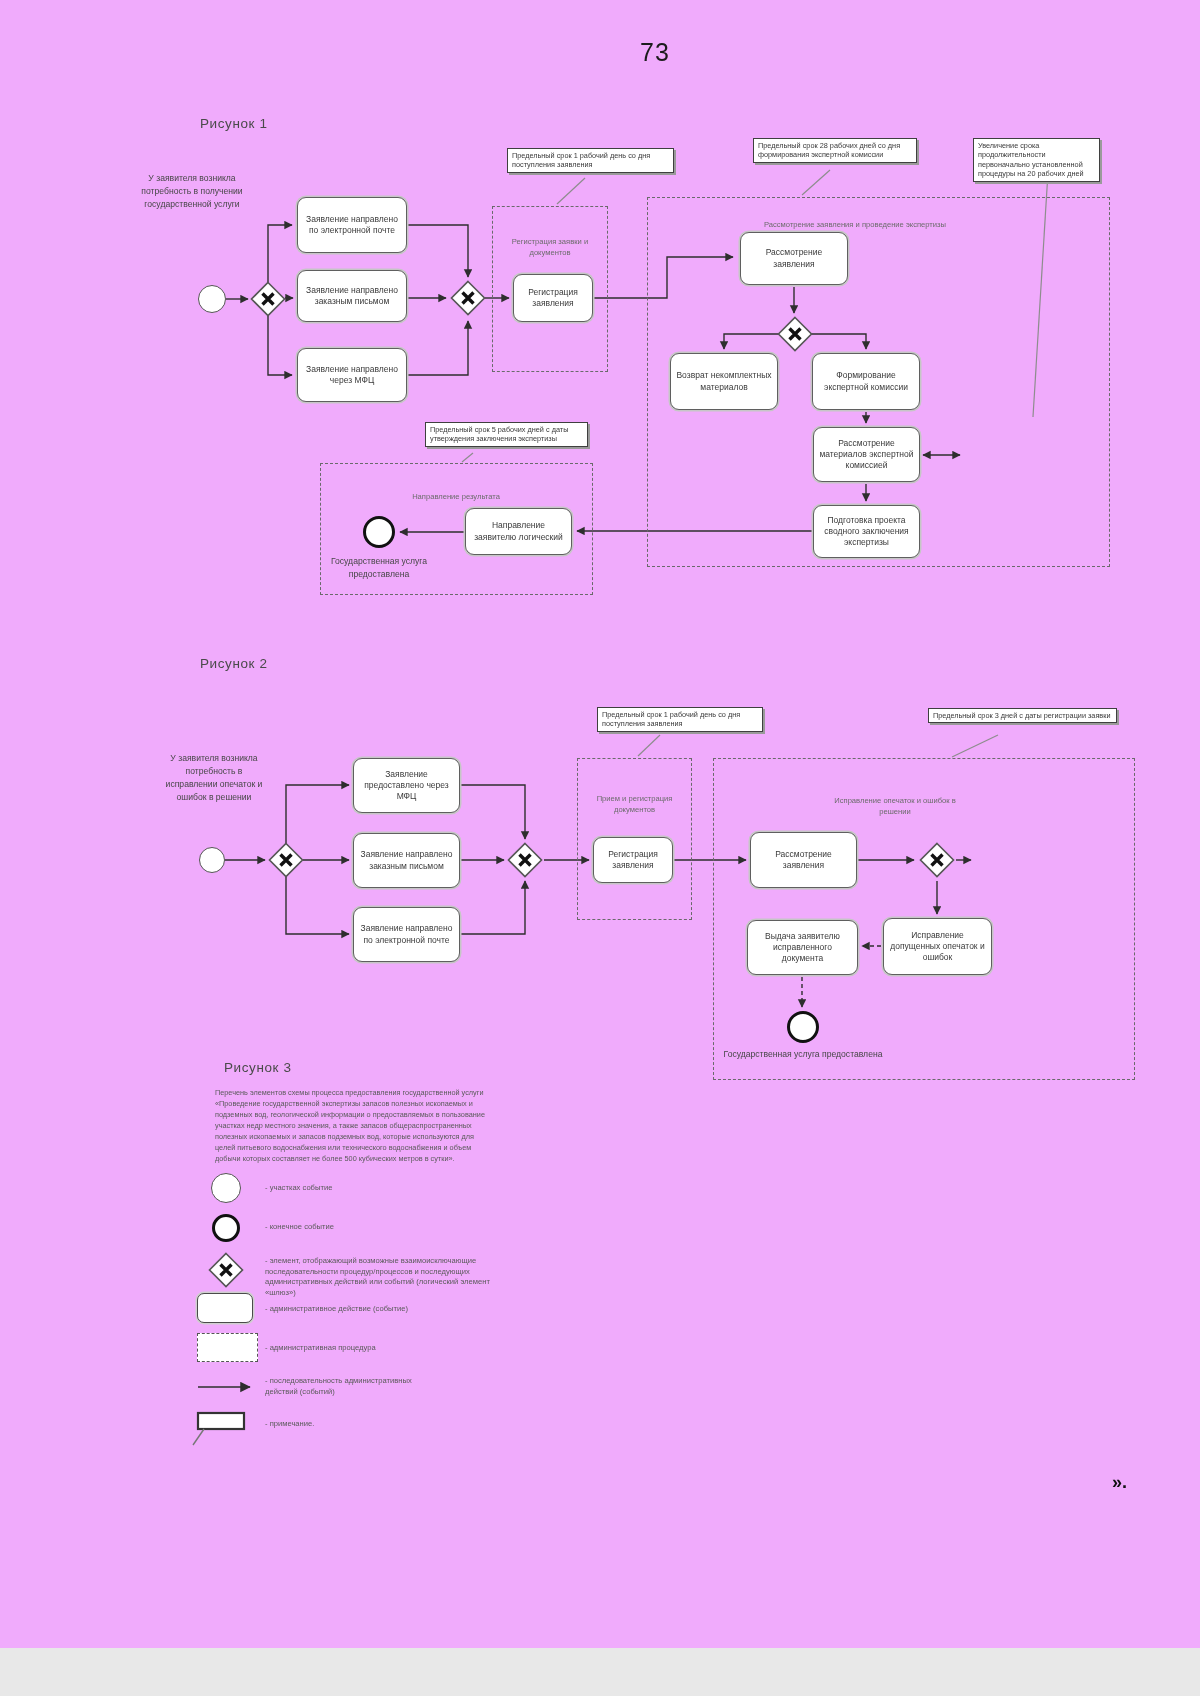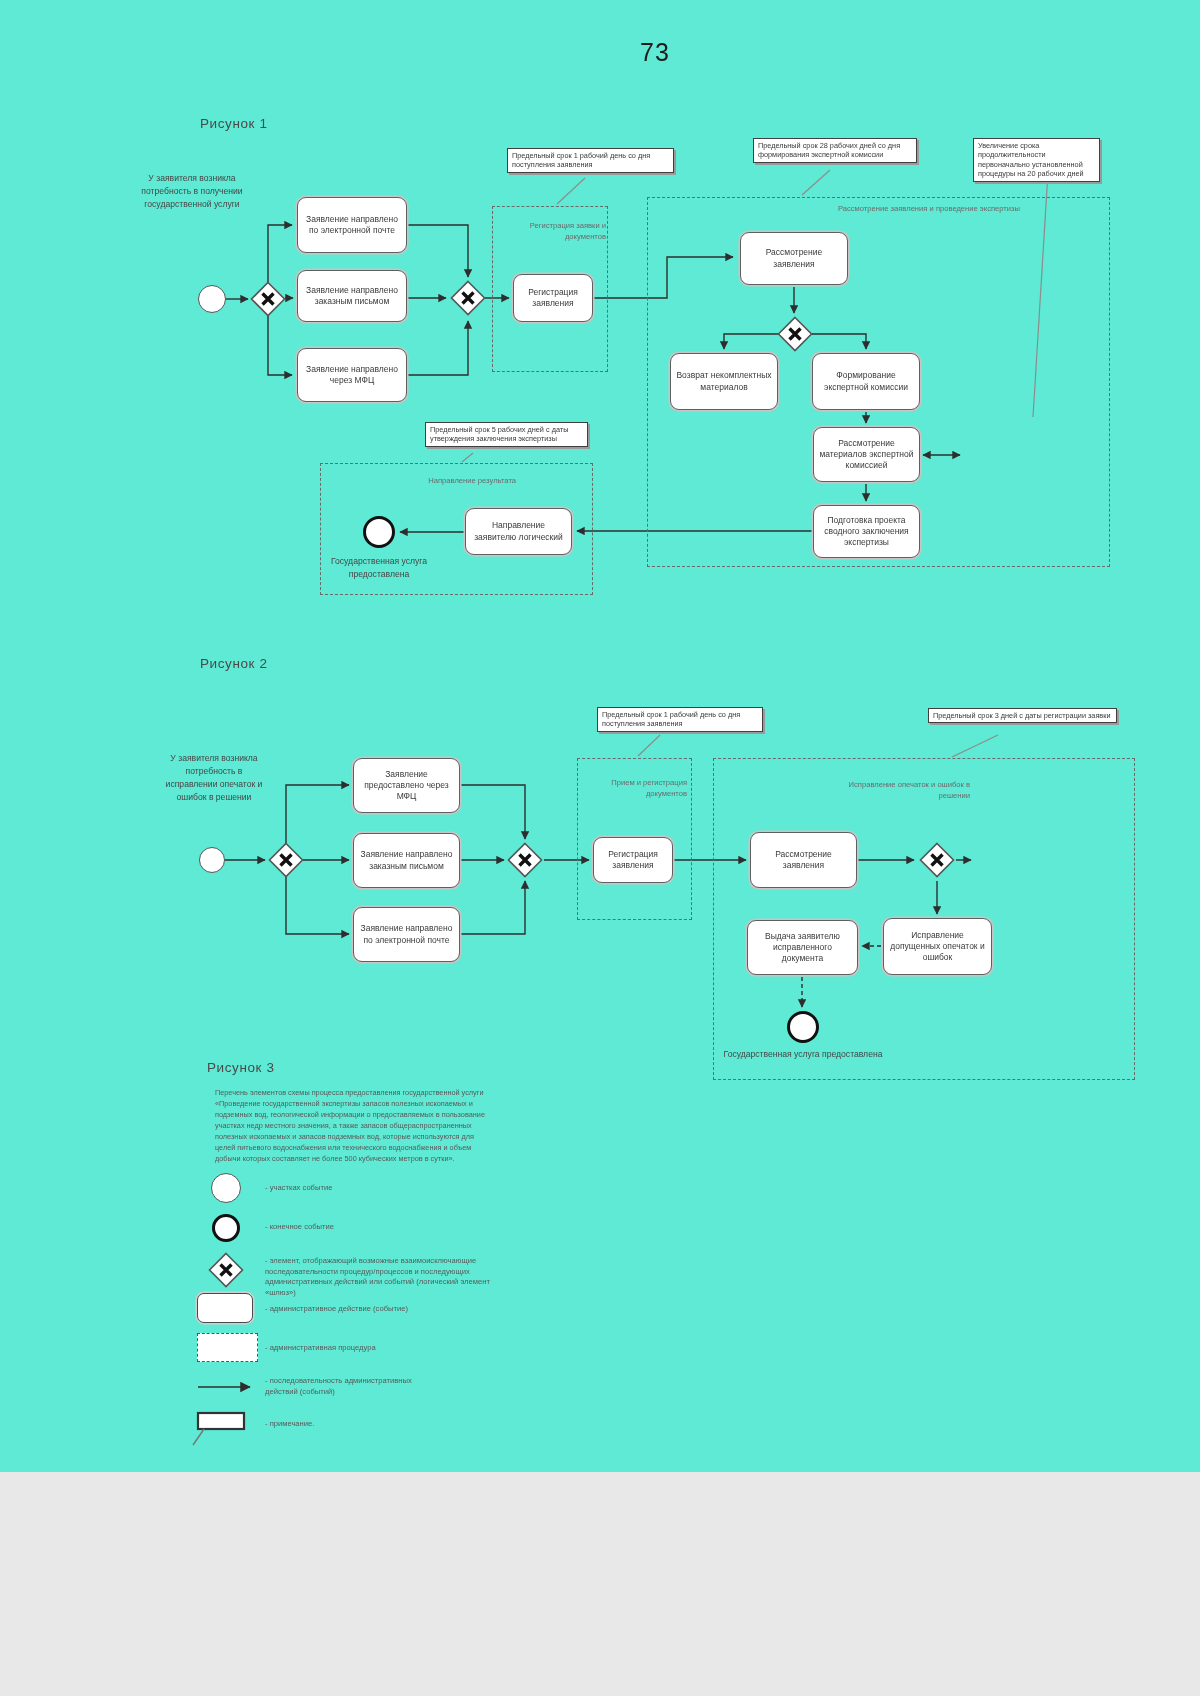--- a/index.html
+++ b/index.html
@@ -1,29 +1,29 @@
 <!DOCTYPE html>
 <html lang="ru"><head>
 <meta charset="utf-8">
 <style>
   html,body{margin:0;padding:0;background:#e8e8e8;}
-  .page{position:relative;width:1200px;height:1472px;background:#5eead4;
+  .page{position:relative;width:1200px;height:1648px;background:#f0abfc;
         font-family:"Liberation Sans", sans-serif;color:#333;overflow:hidden;}
   .pageno{position:absolute;left:640px;top:38px;font-size:25px;color:#1c1c1c;letter-spacing:1px;}
   .fig{position:absolute;}
   .fig-title{position:absolute;font-size:13.5px;color:#4a4a4a;letter-spacing:.6px;}
   .wires{position:absolute;left:0;top:0;width:100%;height:100%;overflow:visible;}
   .task{position:absolute;border:1.6px solid #5f5f5f;border-radius:9px;background:#fff;
         box-shadow:0 0 0 1.5px #c6c6c6;display:flex;align-items:center;justify-content:center;
         text-align:center;font-size:8.5px;line-height:1.3;color:#3a3a3a;padding:2px 4px;box-sizing:border-box;}
   .evt{position:absolute;border-radius:50%;border:1.7px solid #555;background:#fff;box-sizing:border-box;}
   .evt.end{border:3.6px solid #111;}
   .gw{position:absolute;width:36px;height:36px;}
   .grp{position:absolute;border:1.4px dashed #6a6a6a;box-sizing:border-box;background:transparent;}
-  .grp-title{position:absolute;font-size:7.6px;color:#6b6b6b;text-align:right;line-height:1.4;}
+  .grp-title{position:absolute;font-size:7.6px;color:#6b6b6b;text-align:center;line-height:1.4;margin-top:16px;}
   .callout{position:absolute;border:1.5px solid #3f3f3f;box-shadow:2px 2px 0 0 #9a9a9a;background:#fff;
            font-size:7.3px;line-height:1.3;color:#3a3a3a;padding:2px 4px;box-sizing:border-box;text-align:left;}
   .note-text{position:absolute;font-size:8.6px;color:#474747;text-align:center;line-height:1.5;}
   .intro{position:absolute;font-size:7.3px;color:#5a5a5a;line-height:1.5;text-align:left;}
   .legend-label{position:absolute;font-size:7.6px;color:#5a5a5a;line-height:1.4;text-align:left;}
   .legend-shape{position:absolute;}
   .lg-rect{border:1.7px solid #4a4a4a;border-radius:7px;background:#fff;box-shadow:0 0 0 1.5px #cfcfcf;box-sizing:border-box;}
   .lg-dash{border:1.5px dashed #555;background:#fff;box-sizing:border-box;}
   .closing{position:absolute;font-size:18px;font-weight:bold;color:#111;}
 </style>
@@ -201,21 +201,21 @@
     <div class="task" style="left:753px;top:278px;width:109px;height:57px">Исправление допущенных опечаток и ошибок</div>
     <div class="task" style="left:617px;top:280px;width:111px;height:55px">Выдача заявителю исправленного документа</div>
 
     <div class="evt end" style="left:657px;top:371px;width:32px;height:32px"></div>
     <div class="note-text" style="left:593px;top:408px;width:160px">Государственная услуга предоставлена</div>
 
     <div class="callout" style="left:798px;top:68px;width:189px">Предельный срок 3 дней с даты регистрации заявки</div>
   </section>
 
   <section class="fig" style="left:130px;top:1040px;width:950px;height:430px">
-    <div class="fig-title" style="left:77px;top:20px">Рисунок 3</div>
+    <div class="fig-title" style="left:94px;top:20px">Рисунок 3</div>
 
     <div class="intro" style="left:85px;top:48px;width:272px">Перечень элементов схемы процесса предоставления государственной услуги «Проведение государственной экспертизы запасов полезных ископаемых и подземных вод, геологической информации о предоставляемых в пользование участках недр местного значения, а также запасов общераспространенных полезных ископаемых и запасов подземных вод, которые используются для целей питьевого водоснабжения или технического водоснабжения и объем добычи которых составляет не более 500 кубических метров в сутки».</div>
 
     <div class="evt legend-shape" style="left:81px;top:133px;width:30px;height:30px"></div>
     <div class="legend-label" style="left:135px;top:143px;width:200px">- участках событие</div>
 
     <div class="evt end legend-shape" style="left:82px;top:174px;width:28px;height:28px"></div>
     <div class="legend-label" style="left:135px;top:182px;width:200px">- конечное событие</div>
 
     <span class="gw legend-shape" style="left:78px;top:212px">

